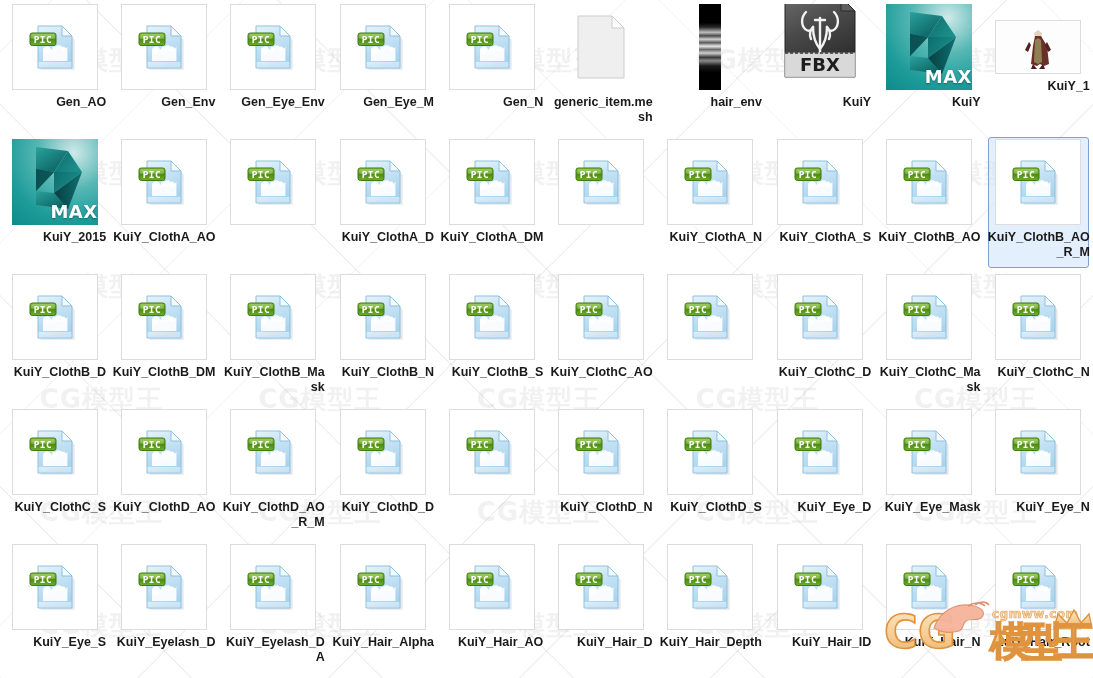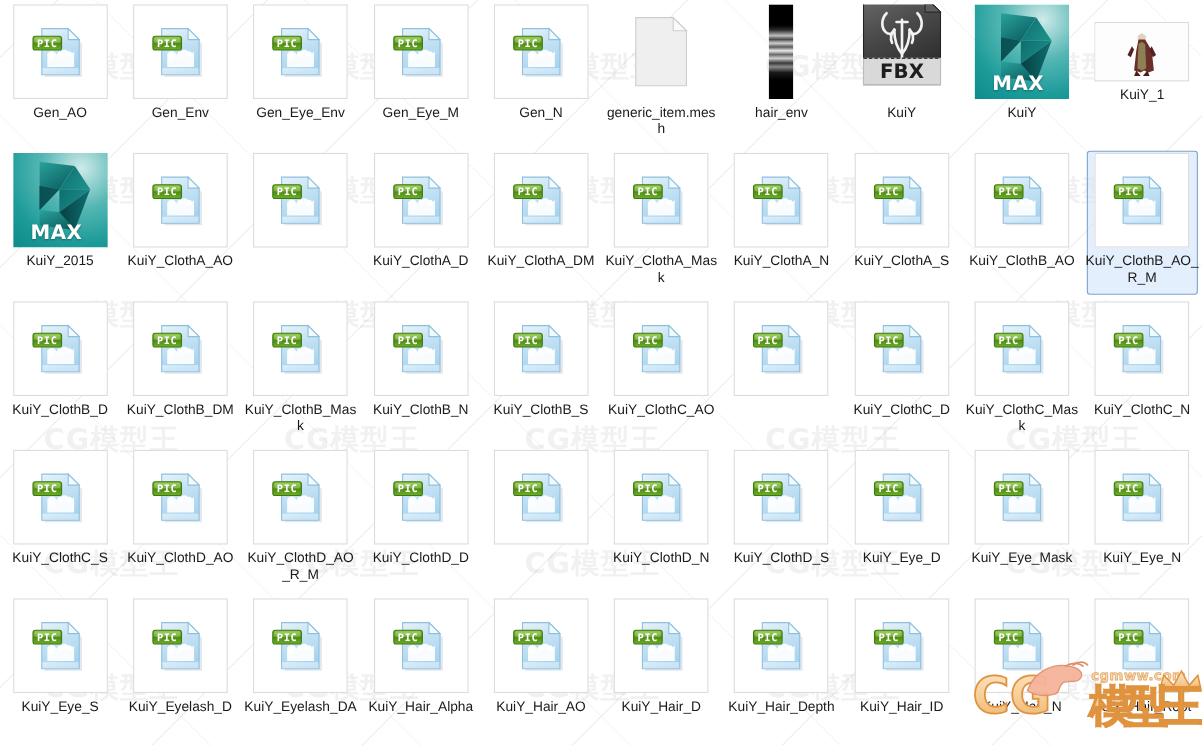--- a/index.html
+++ b/index.html
@@ -68,40 +68,41 @@
     background:#ffffff;
     box-sizing:border-box;
     display:flex;align-items:center;justify-content:center;
     overflow:hidden;
   }
   .thumb.nobox{border:none;background:transparent;}
   .label{
     position:relative;z-index:1;
     margin-top:5px;
     width:103px;
-    text-align:center;
+    text-align:right;
     font-size:12.5px;
     line-height:15px;
     color:#1a1a1a;
     word-break:break-all;
     font-family:"Liberation Sans",sans-serif;
+    font-weight:bold;
   }
   
   .ico{position:relative;width:56px;height:56px;}
   .ico svg{display:block;width:56px;height:56px;}
 
   
   .maxtile{
     width:86px;height:86px;position:relative;
     background:radial-gradient(circle at 72% 16%, #cfeaea 0%, #56b7b4 38%, #1c9b99 72%, #0e8b8c 100%);
     overflow:hidden;
   }
   .maxtile .mx-text{
-    position:absolute;left:16px;right:0;bottom:3px;
-    text-align:left;
+    position:absolute;left:4px;right:0;bottom:3px;
+    text-align:right;
     color:#fff;font-size:18px;font-weight:700;
     font-family:"DejaVu Sans",sans-serif;
     letter-spacing:0.5px;
     text-shadow:0 1px 2px rgba(0,0,0,0.35);
   }
   
   .fbxtile{width:72px;height:103px;position:relative;}
   
   .hairenv{
     width:22px;height:86px;
@@ -793,21 +794,20 @@
       <circle cx="36.0" cy="30.0" r="2.4" fill="#ffffff" opacity="0.95"></circle>
 
       <rect x="11.6" y="43" width="32.8" height="5.6" fill="url(#pgB)" opacity="0.55"></rect>
 
       <rect x="3" y="14" width="26" height="12.5" rx="2.2" fill="url(#pgBadge)" stroke="#3f7a10" stroke-width="1"></rect>
       <rect x="4.3" y="15.2" width="23.4" height="4.6" rx="1.6" fill="#ffffff" opacity="0.22"></rect>
       <text x="16" y="23.6" text-anchor="middle" font-family="DejaVu Sans Mono, monospace" font-size="9.4" font-weight="700" fill="#ffffff" letter-spacing="0.6">PIC</text>
     </svg>
   </span>
       </div>
-      <div class="label">KuiY_ClothA_Mask</div>
     </div>
     <div class="cell">
       <div class="sel-box"></div>
       <div class="thumb">
   <span class="ico">
     <svg viewBox="0 0 56 56" xmlns="http://www.w3.org/2000/svg">
       <defs>
         <linearGradient id="pgA" x1="0" y1="0" x2="0.3" y2="1">
           <stop offset="0%" stop-color="#e6f3fb"></stop>
           <stop offset="45%" stop-color="#c5e2f4"></stop>

